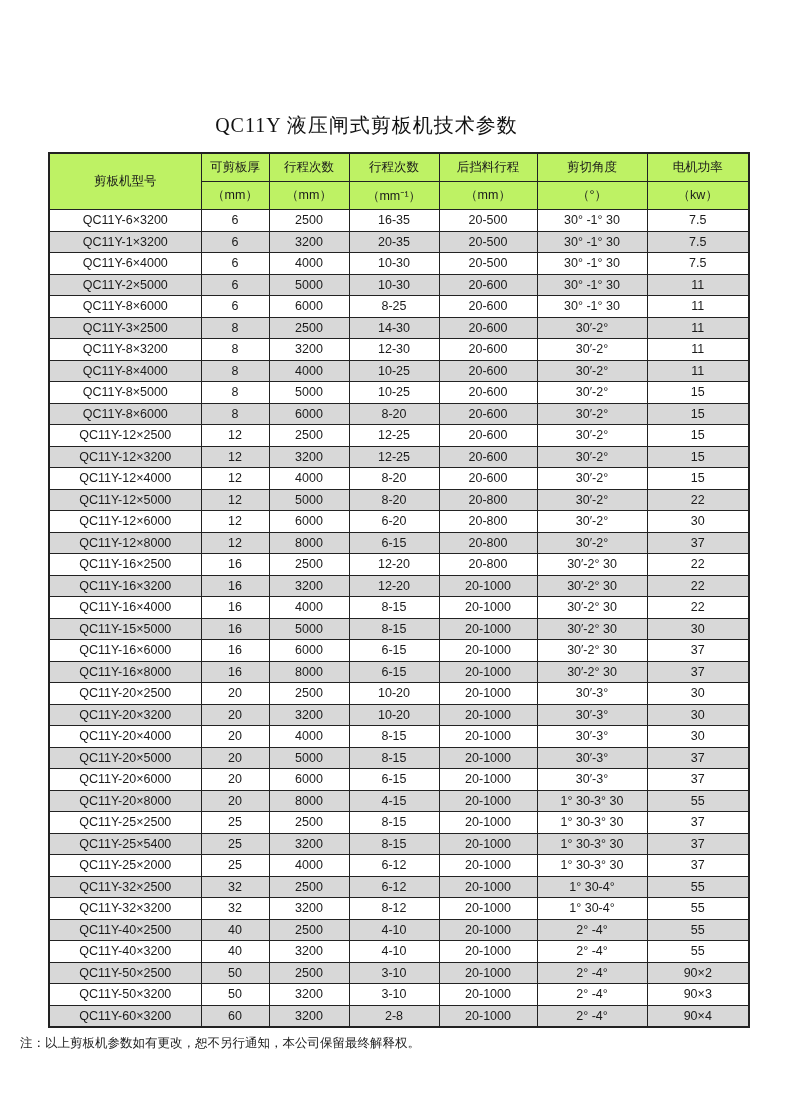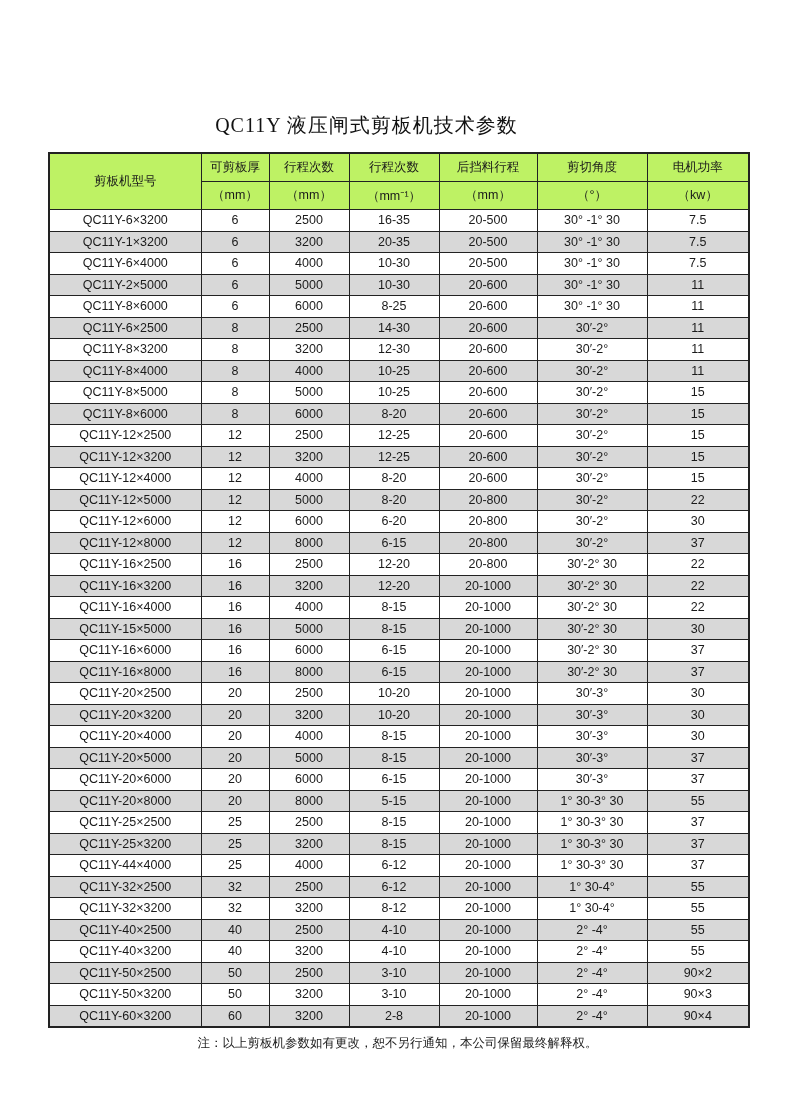--- a/index.html
+++ b/index.html
@@ -53,21 +53,20 @@
     background: #ffffff;
   }
   .spec-table tbody tr:nth-child(even) td {
     background: #d8d8d8;
   }
   .footnote {
     margin: 7px 16px 0 20px;
     font-family: "Liberation Serif", serif;
     font-size: 12.5px;
     color: #1a1a1a;
-    text-align: center;
   }
 </style>
 </head>
 <body>
 
 <div class="page">
 
   <div class="doc-title">QC11Y 液压闸式剪板机技术参数</div>
 
   <table class="spec-table">
@@ -139,21 +138,21 @@
         <tr>
           <td>QC11Y-8×6000</td>
           <td>6</td>
           <td>6000</td>
           <td>8-25</td>
           <td>20-600</td>
           <td>30° -1° 30</td>
           <td>11</td>
         </tr>
         <tr>
-          <td>QC11Y-6×2500</td>
+          <td>QC11Y-3×2500</td>
           <td>8</td>
           <td>2500</td>
           <td>14-30</td>
           <td>20-600</td>
           <td>30′-2°</td>
           <td>11</td>
         </tr>
         <tr>
           <td>QC11Y-8×3200</td>
           <td>8</td>
@@ -340,45 +339,45 @@
           <td>6000</td>
           <td>6-15</td>
           <td>20-1000</td>
           <td>30′-3°</td>
           <td>37</td>
         </tr>
         <tr>
           <td>QC11Y-20×8000</td>
           <td>20</td>
           <td>8000</td>
-          <td>5-15</td>
+          <td>4-15</td>
           <td>20-1000</td>
           <td>1° 30-3° 30</td>
           <td>55</td>
         </tr>
         <tr>
           <td>QC11Y-25×2500</td>
           <td>25</td>
           <td>2500</td>
           <td>8-15</td>
           <td>20-1000</td>
           <td>1° 30-3° 30</td>
           <td>37</td>
         </tr>
         <tr>
-          <td>QC11Y-25×3200</td>
+          <td>QC11Y-25×5400</td>
           <td>25</td>
           <td>3200</td>
           <td>8-15</td>
           <td>20-1000</td>
           <td>1° 30-3° 30</td>
           <td>37</td>
         </tr>
         <tr>
-          <td>QC11Y-44×4000</td>
+          <td>QC11Y-25×2000</td>
           <td>25</td>
           <td>4000</td>
           <td>6-12</td>
           <td>20-1000</td>
           <td>1° 30-3° 30</td>
           <td>37</td>
         </tr>
         <tr>
           <td>QC11Y-32×2500</td>
           <td>32</td>

